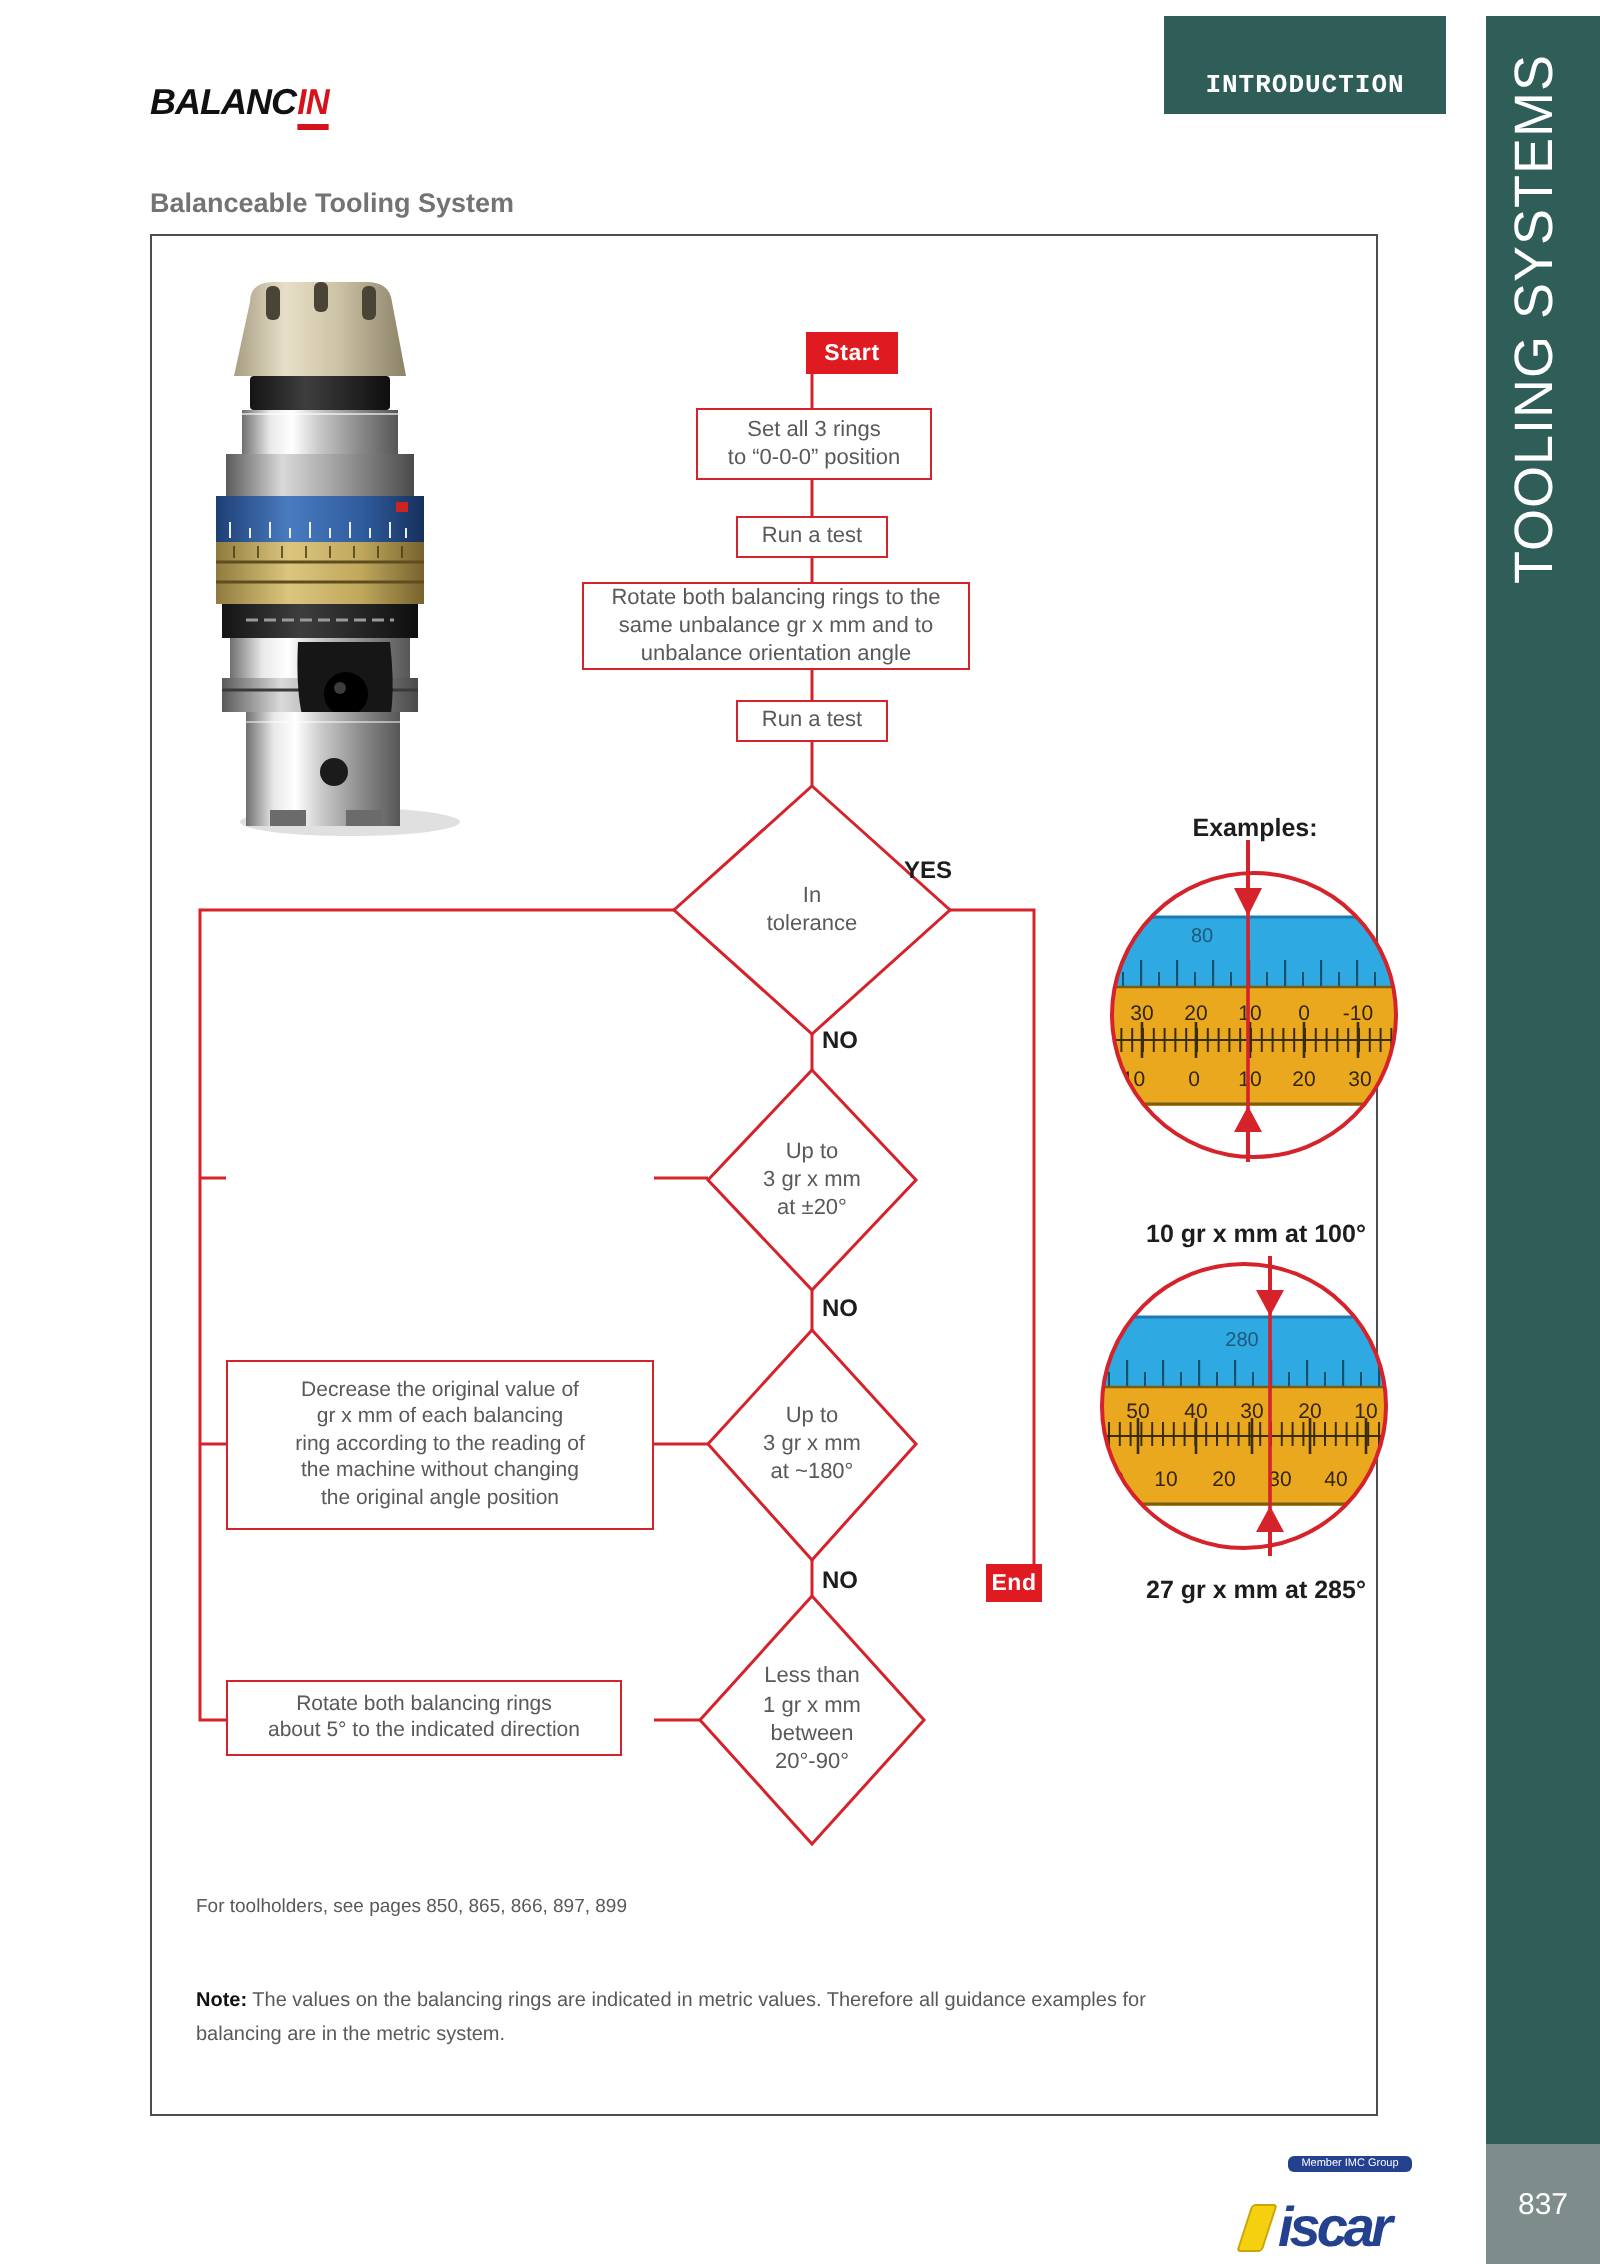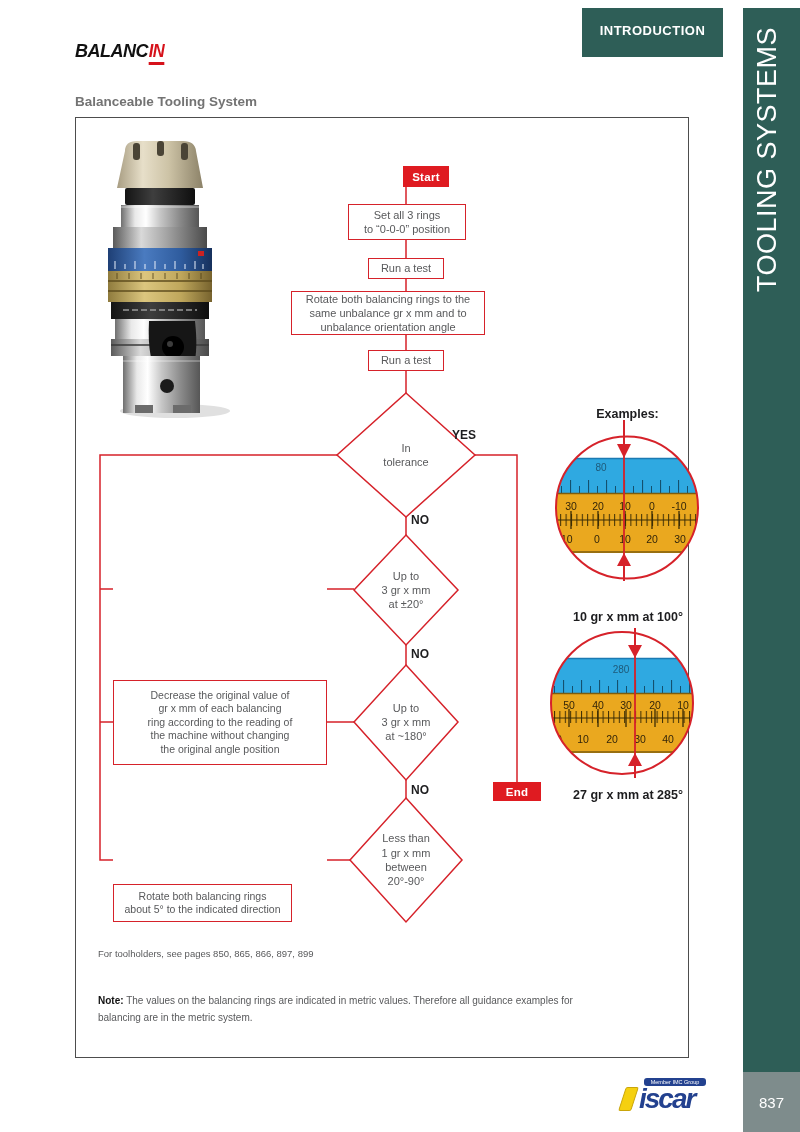--- a/index.html
+++ b/index.html
@@ -2,21 +2,21 @@
 <html><head>
 <meta charset="utf-8">
 <style>
   * { margin:0; padding:0; box-sizing:border-box; }
   body { background:#ffffff; font-family:"Liberation Sans", sans-serif; }
   .page { position:relative; width:800px; height:1132px; background:#fff; overflow:hidden; }
 
   
   .brand { position:absolute; left:75px; top:41px; font-size:18px; font-weight:900; font-style:italic; letter-spacing:-0.5px; color:#111; white-space:nowrap; }
   .brand .red { color:#d6121b; border-bottom:3px solid #d6121b; padding-bottom:0px; transform:scaleX(.92); display:inline-block; }
-  .intro-tab { position:absolute; left:582px; top:8px; width:141px; height:49px; background:#2e5e57; color:#fff; font-weight:bold; font-size:13px; letter-spacing:0.5px; display:flex; align-items:flex-end; justify-content:center; padding-bottom:19px; }
+  .intro-tab { position:absolute; left:582px; top:8px; width:141px; height:49px; background:#2e5e57; color:#fff; font-weight:bold; font-size:13px; letter-spacing:0.5px; display:flex; align-items:flex-end; justify-content:center; padding-bottom:7px;font-family:Liberation Mono, monospace; }
   .side-band { position:absolute; left:743px; top:8px; width:57px; height:1064px; background:#2e5e57; }
   .side-text { position:absolute; left:752px; top:292px; width:280px; transform:rotate(-90deg); transform-origin:0 0; color:#fff; font-size:27px; letter-spacing:0.5px; white-space:nowrap; }
   .pagenum-box { position:absolute; left:743px; top:1072px; width:57px; height:60px; background:#7e8c8c; color:#fff; font-size:15px; display:flex; align-items:center; justify-content:center; }
 
   .title { position:absolute; left:75px; top:94px; font-size:13.5px; font-weight:bold; color:#737373; }
   .main-frame { position:absolute; left:75px; top:117px; width:614px; height:941px; border:1px solid #4d4d4d; background:#fff; }
 
   .flow-svg, .photo-svg, .dial-svg { position:absolute; pointer-events:none; }
   .flow-svg { left:0; top:0; z-index:2; }
   .photo-svg { left:103px; top:133px; z-index:1; }
@@ -32,21 +32,21 @@
   .dial-cap { position:absolute; width:180px; text-align:center; font-weight:bold; font-size:12.5px; color:#1d1d1f; z-index:3; }
 
   .foot-ref { position:absolute; left:98px; top:948px; font-size:9.5px; color:#58595b; z-index:3; }
   .foot-note { position:absolute; left:98px; top:993px; width:487px; font-size:10px; line-height:1.65; color:#58595b; z-index:3; }
   .foot-note b { color:#111; }
 
   .iscar { position:absolute; left:622px; top:1078px; z-index:3; }
   .iscar-group { margin-left:22px; width:62px; background:#23418f; color:#fff; font-size:5.5px; text-align:center; border-radius:3px; padding:1px 0; }
   .iscar-row { display:flex; align-items:flex-end; margin-top:1px; }
   .iscar-flag { width:13px; height:24px; background:#f5d00f; transform:skewX(-18deg); border-radius:2px; margin-right:4px; border:1px solid #c9a50a; }
-  .iscar-word { font-size:28px; font-weight:900; font-style:italic; color:#23418f; letter-spacing:-2px; line-height:0.85; }
+  .iscar-word { font-size:28px; font-weight:900; font-style:italic; color:#23418f; letter-spacing:-2px; line-height:0.85;margin-top:15px; }
 </style>
 </head>
 <body>
 
 <div class="page">
 
   <div class="brand">
     <span>BALANC</span><span class="red">IN</span>
   </div>
   <div class="intro-tab">INTRODUCTION</div>
@@ -195,24 +195,24 @@
   <div class="node dtext" style="left:346px; top:822px; width:120px; height:76px;">Less than
 1 gr x mm
 between
 20°-90°</div>
 
   <div class="node fbox action" style="left:113px; top:680px; width:214px; height:85px;">Decrease the original value of
 gr x mm of each balancing
 ring according to the reading of
 the machine without changing
 the original angle position</div>
-  <div class="node fbox action" style="left:113px; top:840px; width:179px; height:38px;margin-top:44px;">Rotate both balancing rings
+  <div class="node fbox action" style="left:113px; top:840px; width:198px; height:38px;">Rotate both balancing rings
 about 5° to the indicated direction</div>
 
-  <div class="node startend" style="left:493px; top:782px; width:48px; height:19px;">End</div>
+  <div class="node startend" style="left:493px; top:782px; width:28px; height:19px;">End</div>
 
   <div class="lbl" style="left:452px; top:428px;">YES</div>
   <div class="lbl" style="left:411px; top:513px;">NO</div>
   <div class="lbl" style="left:411px; top:647px;">NO</div>
   <div class="lbl" style="left:411px; top:783px;">NO</div>
 
   <div class="ex-head">Examples:</div>
 
   <svg class="dial-svg" style="left:545px; top:420px; z-index:2;" width="165" height="165" viewBox="0 0 165 165">
     <defs>

